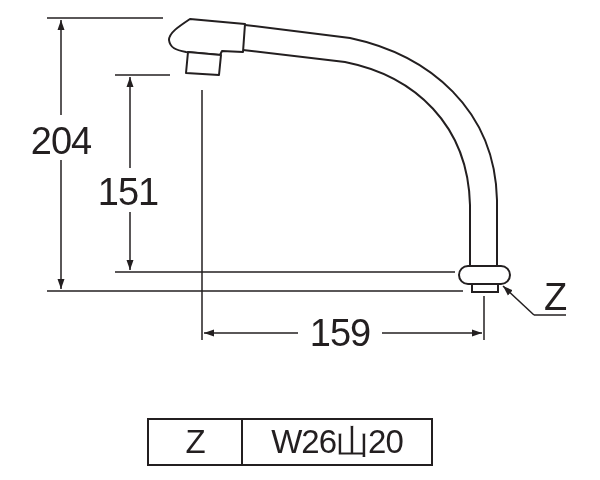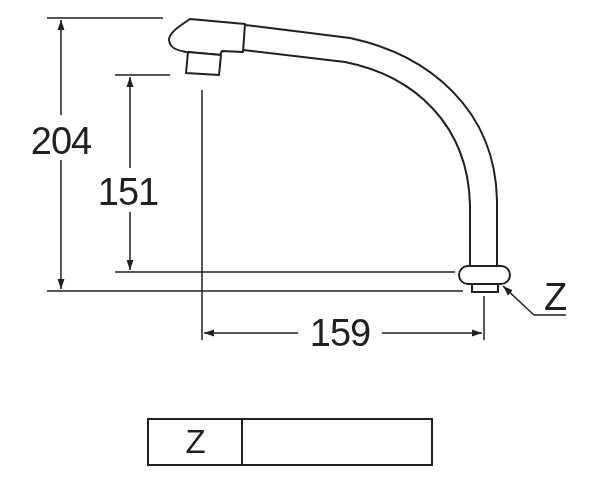--- a/index.html
+++ b/index.html
@@ -67,13 +67,14 @@
 
   <g stroke="#231f20" stroke-width="1.5" fill="none">
     <line x1="534" y1="315" x2="566" y2="315"></line>
     <line x1="534" y1="315" x2="503" y2="286" marker-end="url(#arr)"></line>
   </g>
   <text class="dimtext" x="555" y="310" text-anchor="middle">Z</text>
 </svg>
 
 <div class="spec-table">
   <div class="spec-cell spec-key">Z</div>
+  <div class="spec-cell spec-val">W26山20</div>
 </div>
 
 </body></html>

